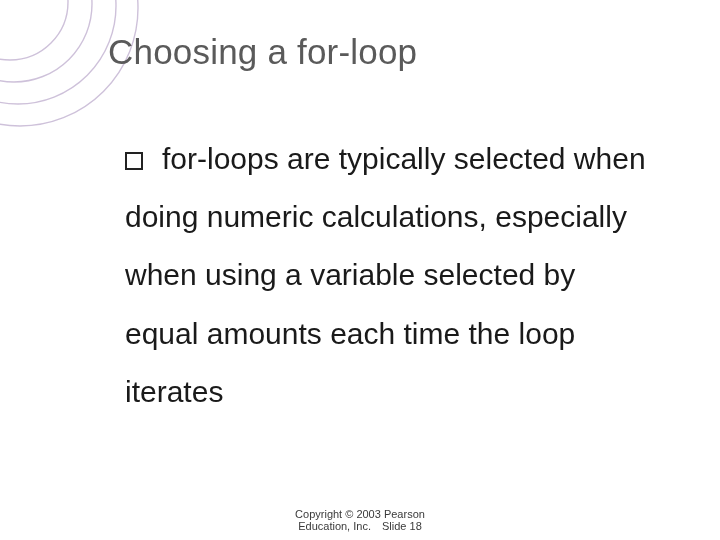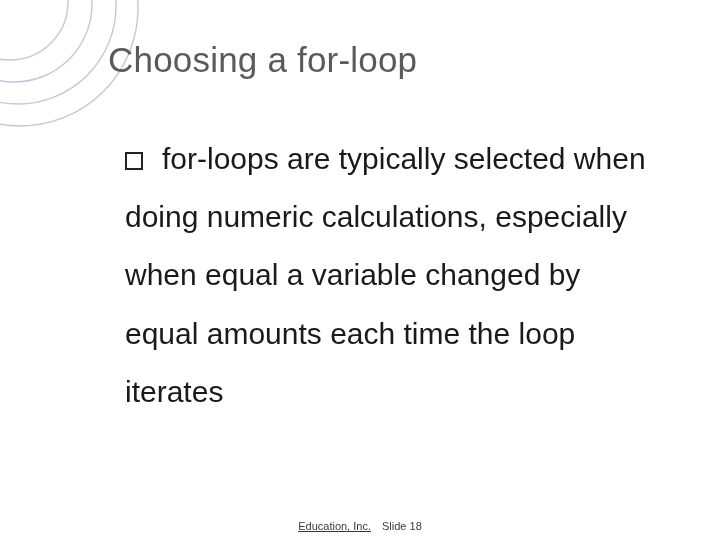--- a/index.html
+++ b/index.html
@@ -12,21 +12,21 @@
   .corner-decoration {
     position: absolute;
     top: 0;
     left: 0;
     width: 160px;
     height: 130px;
     pointer-events: none;
   }
   .slide-title {
     position: absolute;
-    top: 40px;
+    top: 32px;
     left: 108px;
     font-size: 35px;
     font-weight: 400;
     color: #5a5a5a;
     letter-spacing: 0.2px;
   }
   .body-area {
     position: absolute;
     top: 130px;
     left: 125px;
@@ -55,21 +55,21 @@
   .footer {
     position: absolute;
     bottom: 8px;
     left: 0;
     width: 720px;
     text-align: center;
     font-size: 11px;
     color: #3a3a3a;
   }
   .footer .line1 { display: block; }
-  .footer .line2 { display: inline; text-decoration: underline; }
+  .footer .line2 { display: inline; }
   .footer .slidenum { display: inline; margin-left: 8px; }
 </style>
 </head>
 <body>
 
 <svg class="corner-decoration" viewBox="0 0 160 130">
   <defs>
     <clipPath id="cp">
         <rect x="0" y="0" width="160" height="130"></rect>
       </clipPath>
@@ -79,20 +79,21 @@
     <circle cx="18" cy="6" r="98"></circle>
     <circle cx="14" cy="4" r="78"></circle>
     <circle cx="10" cy="2" r="58"></circle>
   </g>
 </svg>
 
 <h1 class="slide-title">Choosing a for-loop</h1>
 
 <div class="body-area">
   <p class="para">
-    <span class="bullet-box"></span><span class="lead">for-loops</span><span> are typically selected when doing numeric calculations, especially when equal a variable changed by equal amounts each time the loop iterates</span>
+    <span class="bullet-box"></span><span class="lead">for-loops</span><span> are typically selected when doing numeric calculations, especially when using a variable selected by equal amounts each time the loop iterates</span>
   </p>
 </div>
 
 <div class="footer">
+  <span class="line1">Copyright © 2003 Pearson</span>
   <span class="line2">Education, Inc.</span>
   <span class="slidenum">Slide 18</span>
 </div>
 
 </body></html>

